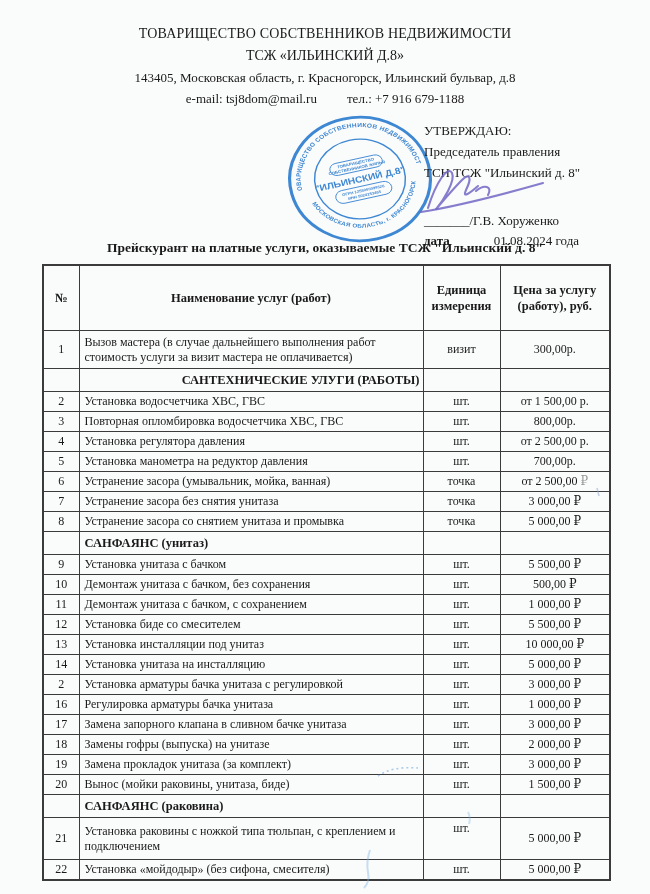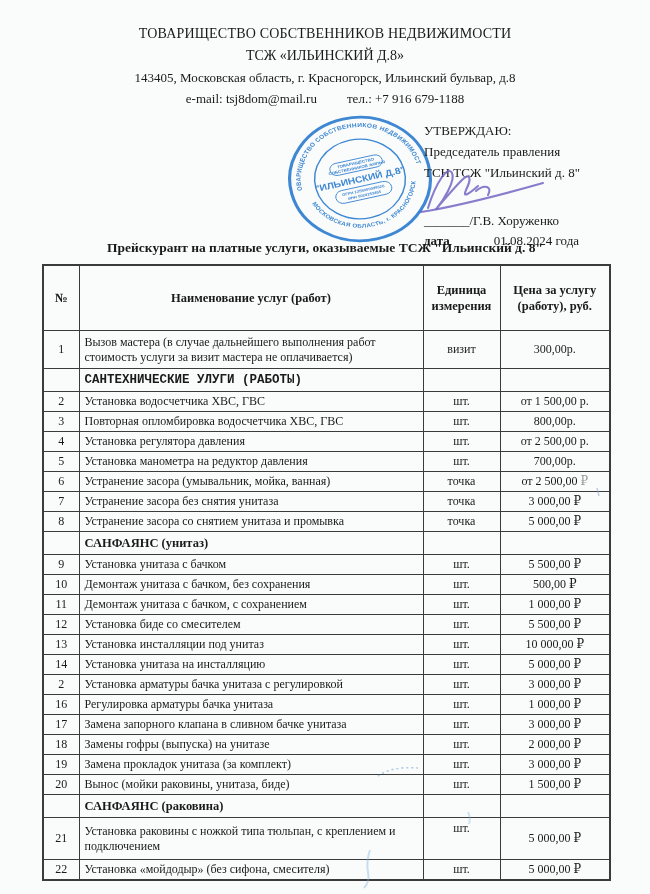--- a/index.html
+++ b/index.html
@@ -137,21 +137,21 @@
     </thead>
     <tbody>
         <tr class="k-tall">
           <td class="c0">1</td>
           <td class="c1">Вызов мастера (в случае дальнейшего выполнения работ стоимость услуги за визит мастера не оплачивается)</td>
           <td class="c2">визит</td>
           <td class="c3">300,00р.</td>
         </tr>
         <tr class="k-section">
           <td class="c0"></td>
-          <td class="c1" style="text-align: left; font-family: Liberation Mono, monospace;">САНТЕХНИЧЕСКИЕ УЛУГИ (РАБОТЫ)</td>
+          <td class="c1" style="text-align: right;">САНТЕХНИЧЕСКИЕ УЛУГИ (РАБОТЫ)</td>
           <td class="c2"></td>
           <td class="c3"></td>
         </tr>
         <tr>
           <td class="c0">2</td>
           <td class="c1">Установка водосчетчика ХВС, ГВС</td>
           <td class="c2">шт.</td>
           <td class="c3">от 1 500,00 р.</td>
         </tr>
         <tr>

